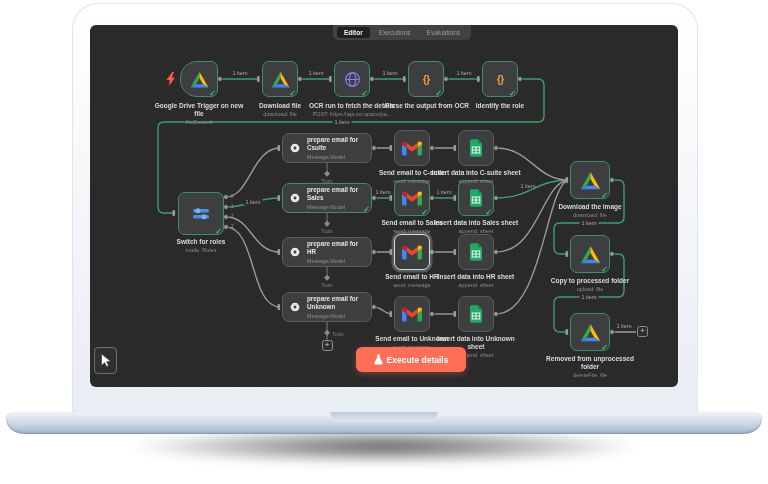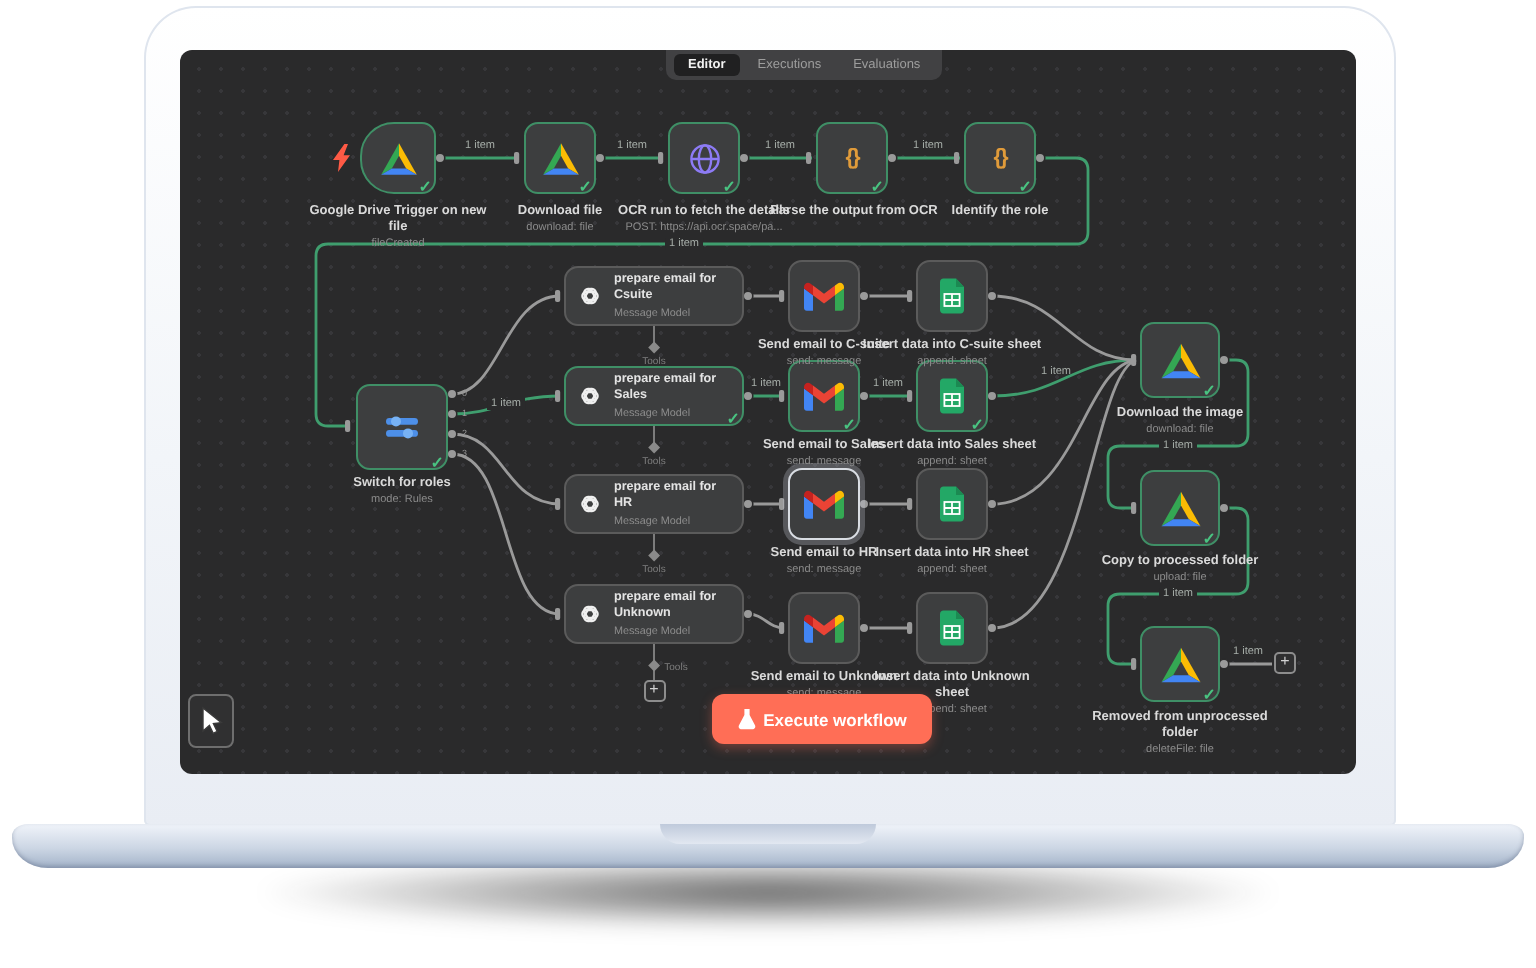--- a/index.html
+++ b/index.html
@@ -526,21 +526,21 @@
   <span class="conn-label" style="left:354px;top:164px">1 item</span>
   <span class="conn-label" style="left:438px;top:158px">1 item</span>
   <span class="conn-label bg" style="left:499px;top:195px">1 item</span>
   <span class="conn-label bg" style="left:499px;top:269px">1 item</span>
   <span class="conn-label" style="left:534px;top:298px">1 item</span>
 
   <button class="execute-btn">
     <svg width="9" height="11" viewBox="0 0 9 11">
       <path d="M3.2 0.5h2.6v3l2.7 5.1c.5 1-.2 2-1.3 2H1.8c-1.1 0-1.8-1-1.3-2L3.2 3.5z" fill="#ffffff"></path>
     </svg>
-    <span>Execute workflow</span>
+    <span>Execute details</span>
   </button>
 
   <div class="cursor-box">
     <svg width="12" height="15" viewBox="0 0 12 15">
       <path d="M1.5 1 v11.5 l3.2-2.8 1.9 4 2-1 -1.9-3.9 4-.5z" fill="#ffffff" stroke="#3a3a3a" stroke-width="0.7"></path>
     </svg>
   </div>
 
 </div>
 

